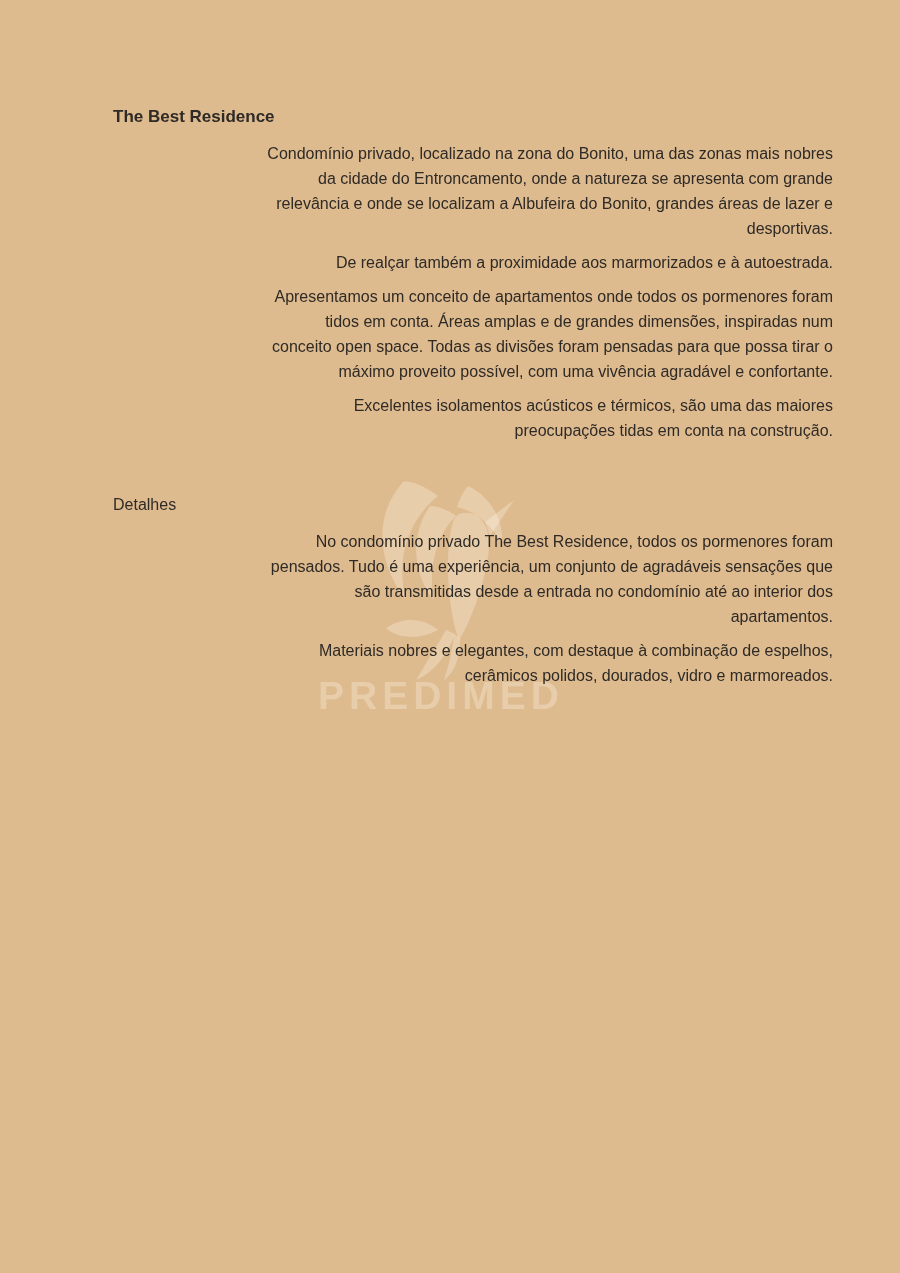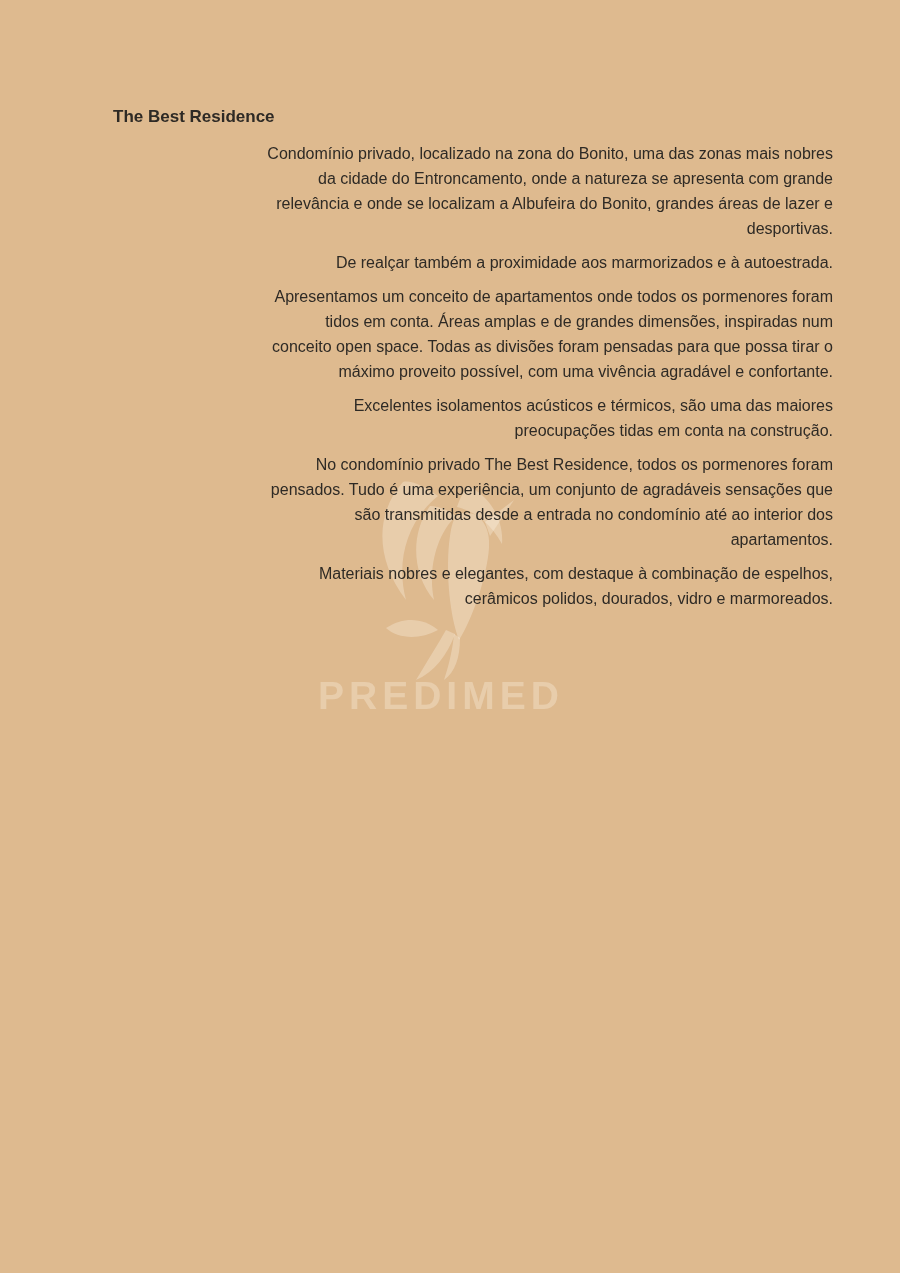--- a/index.html
+++ b/index.html
@@ -114,20 +114,21 @@
 relevância e onde se localizam a Albufeira do Bonito, grandes áreas de lazer e
 desportivas.</p>
     <p>De realçar também a proximidade aos marmorizados e à autoestrada.</p>
     <p>Apresentamos um conceito de apartamentos onde todos os pormenores foram
 tidos em conta. Áreas amplas e de grandes dimensões, inspiradas num
 conceito open space. Todas as divisões foram pensadas para que possa tirar o
 máximo proveito possível, com uma vivência agradável e confortante.</p>
     <p>Excelentes isolamentos acústicos e térmicos, são uma das maiores
 preocupações tidas em conta na construção.</p>
 
+    <h2>Detalhes</h2>
 
     <p>No condomínio privado The Best Residence, todos os pormenores foram
 pensados. Tudo é uma experiência, um conjunto de agradáveis sensações que
 são transmitidas desde a entrada no condomínio até ao interior dos
 apartamentos.</p>
     <p>Materiais nobres e elegantes, com destaque à combinação de espelhos,
 cerâmicos polidos, dourados, vidro e marmoreados.</p>
   </div>
 
 </div>

